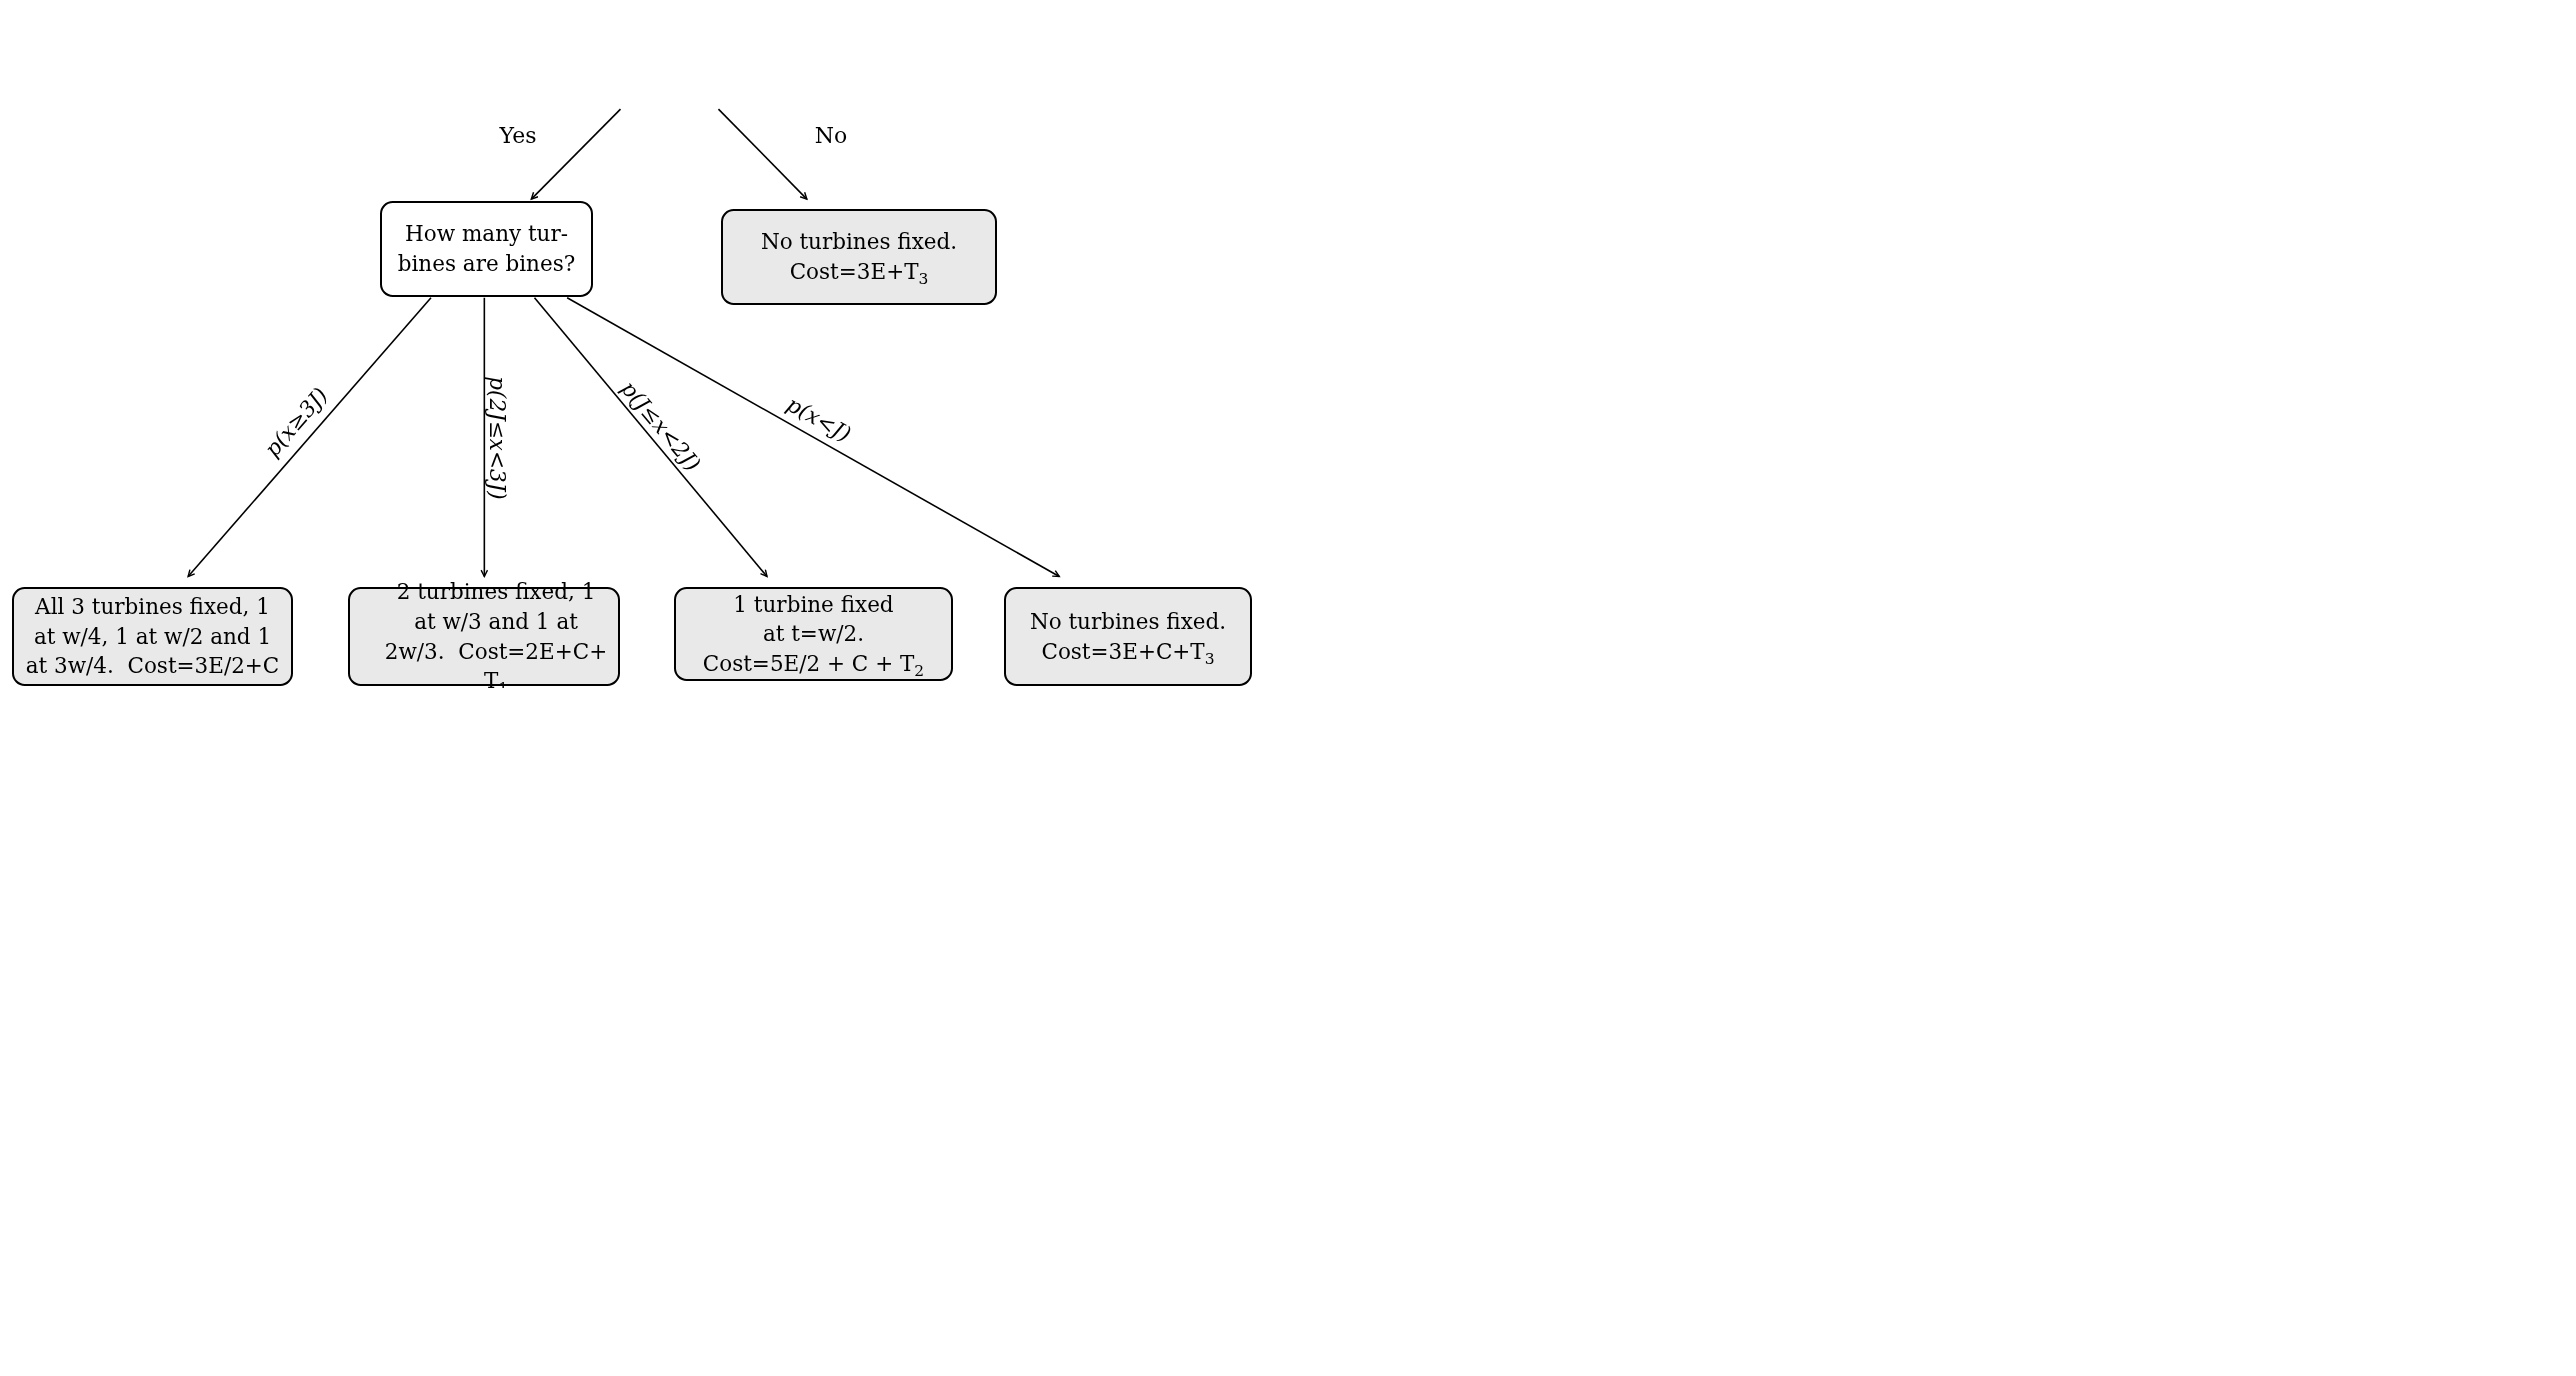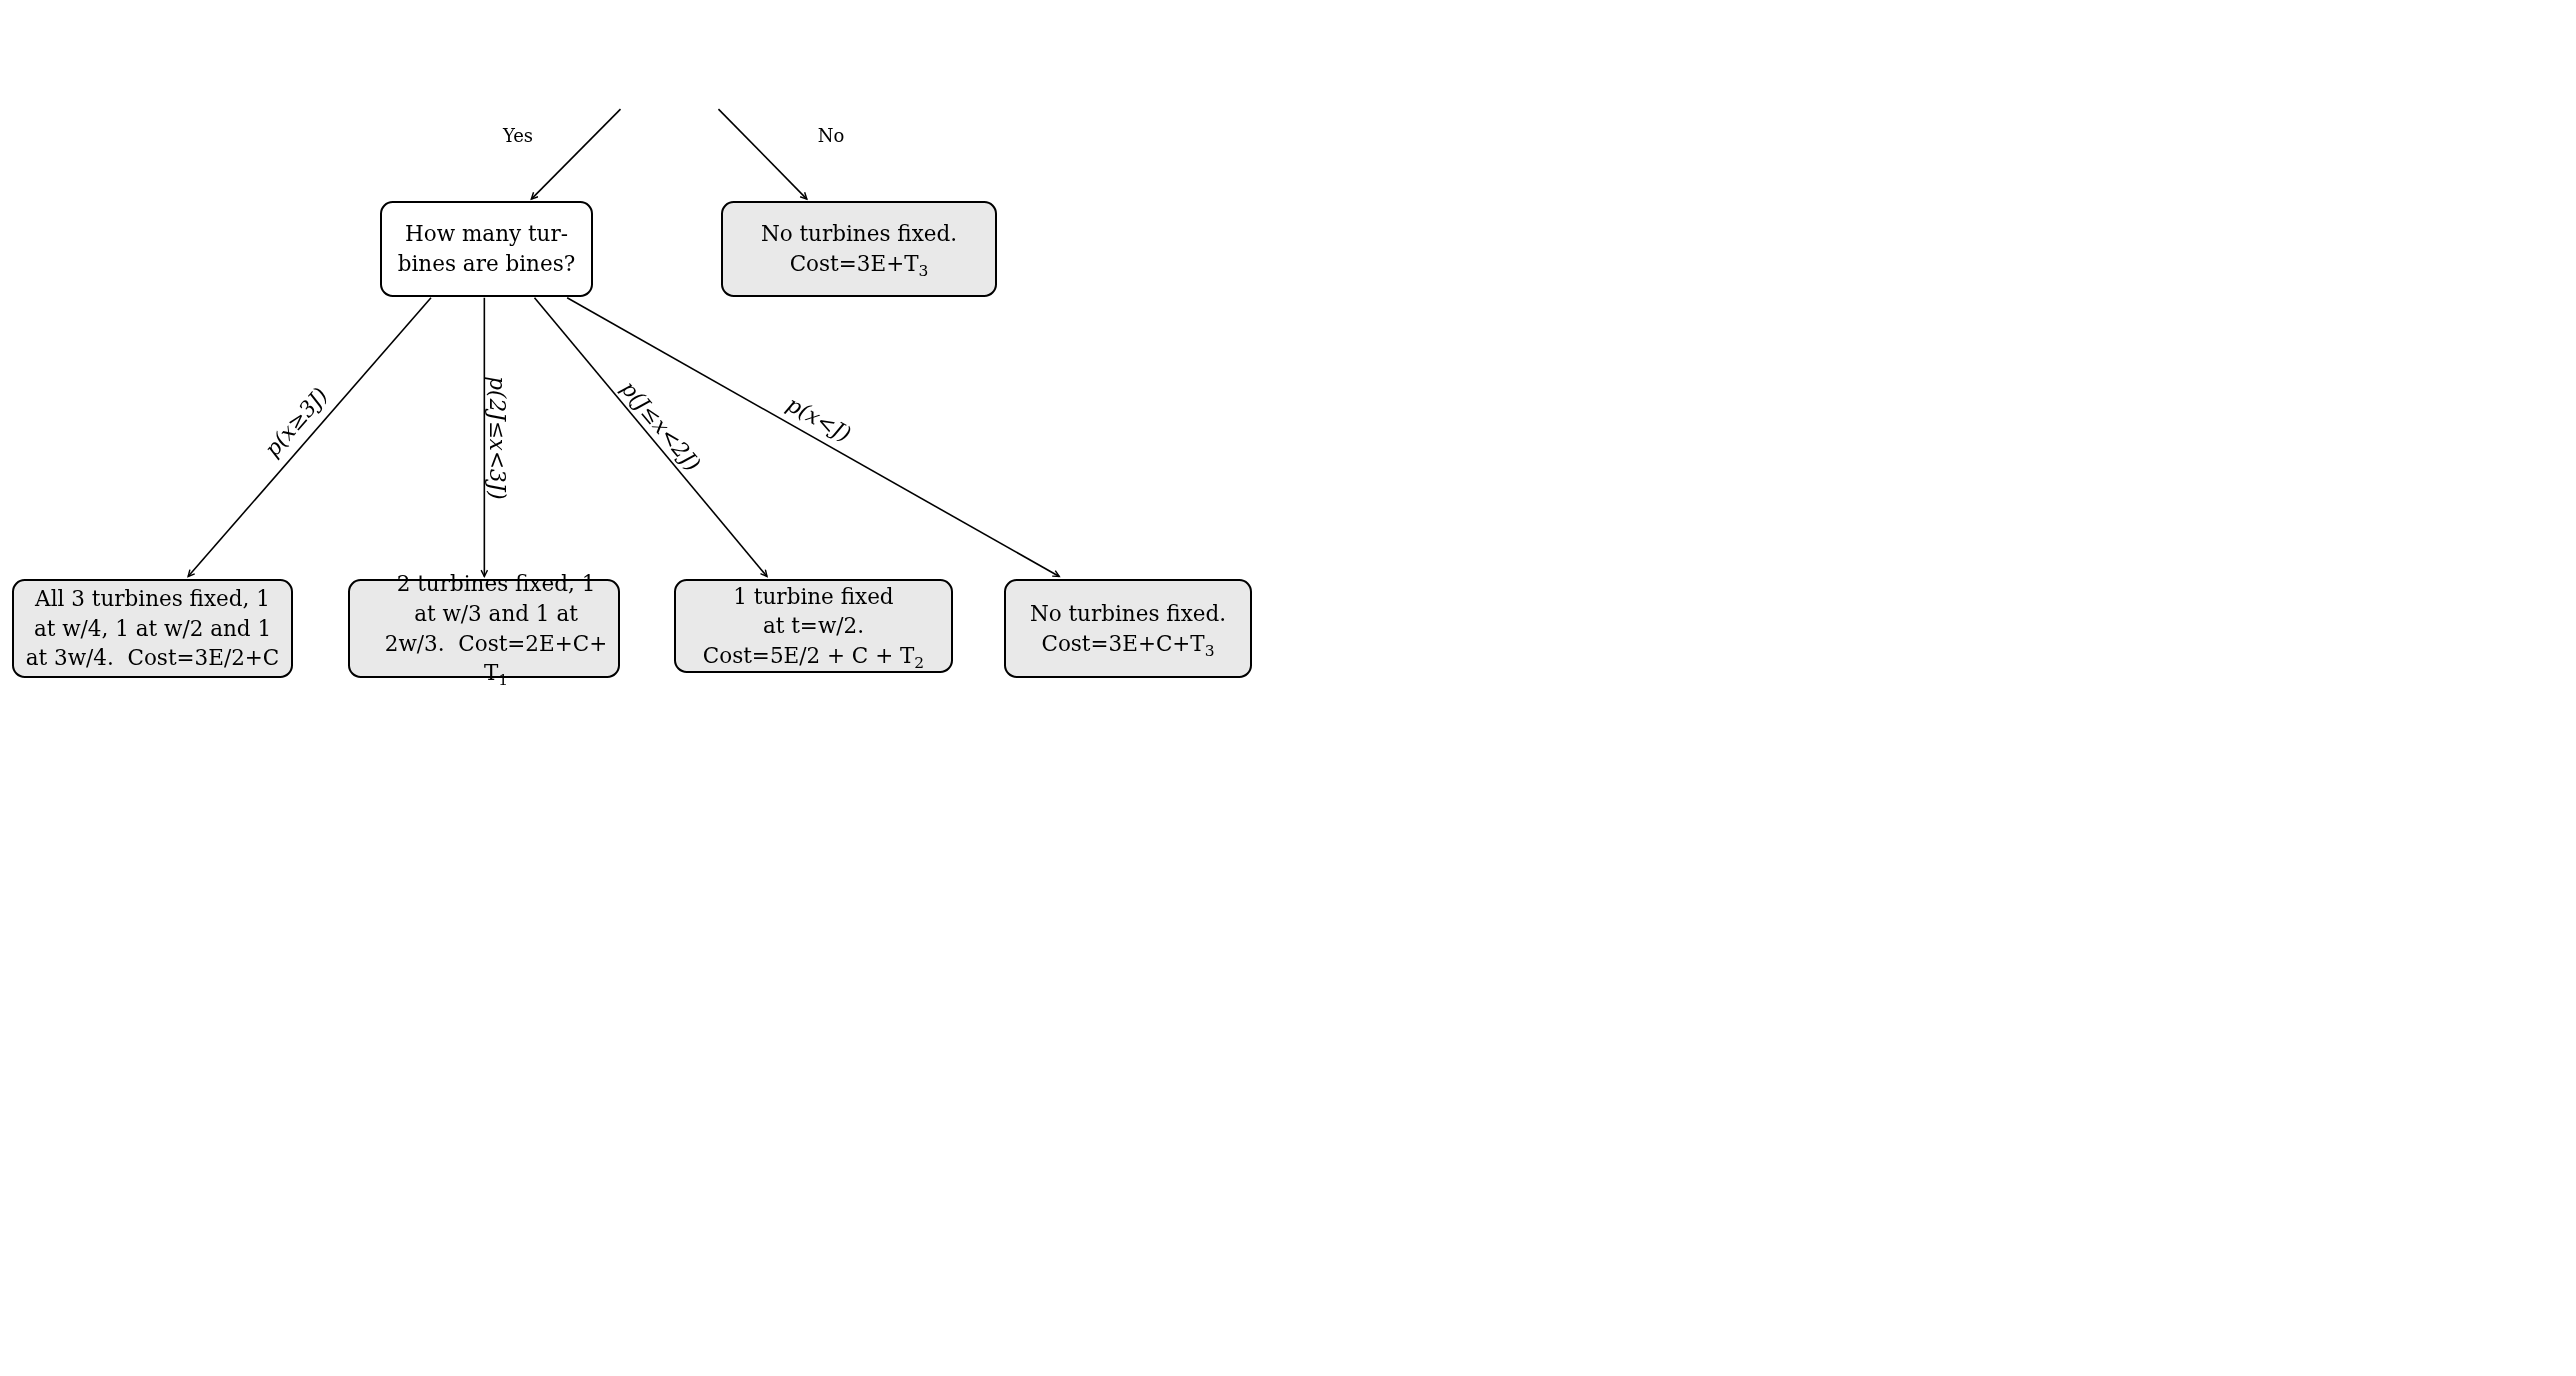--- a/index.html
+++ b/index.html
@@ -29,36 +29,36 @@
     border-radius: 12.7px;
     display: flex;
     flex-direction: column;
     align-items: center;
     justify-content: center;
     text-align: center;
     font-size: 21.5px;
     line-height: 1.38;
   }
   .node.decision { background: #ffffff; }
-  .node.terminal { background: #e9e9e9; }
+  .node.terminal { background: #e9e9e9; margin-top: 8px; }
   .node .line { white-space: pre-wrap; }
   sub {
     font-size: 0.72em;
     line-height: 0;
   }
   .edge-label {
     position: absolute;
     font-size: 21.5px;
     white-space: nowrap;
     transform-origin: center center;
   }
   .edge-label.math { font-style: italic; }
   .yn-label {
     position: absolute;
-    font-size: 18px;
+    font-size: 22px;
     white-space: nowrap;
     transform: translate(-50%, -50%);
   }
 </style>
 </head>
 <body>
 
 <div id="canvas">
 
   <svg id="edges" viewBox="0 0 1617 864" xmlns="http://www.w3.org/2000/svg">

